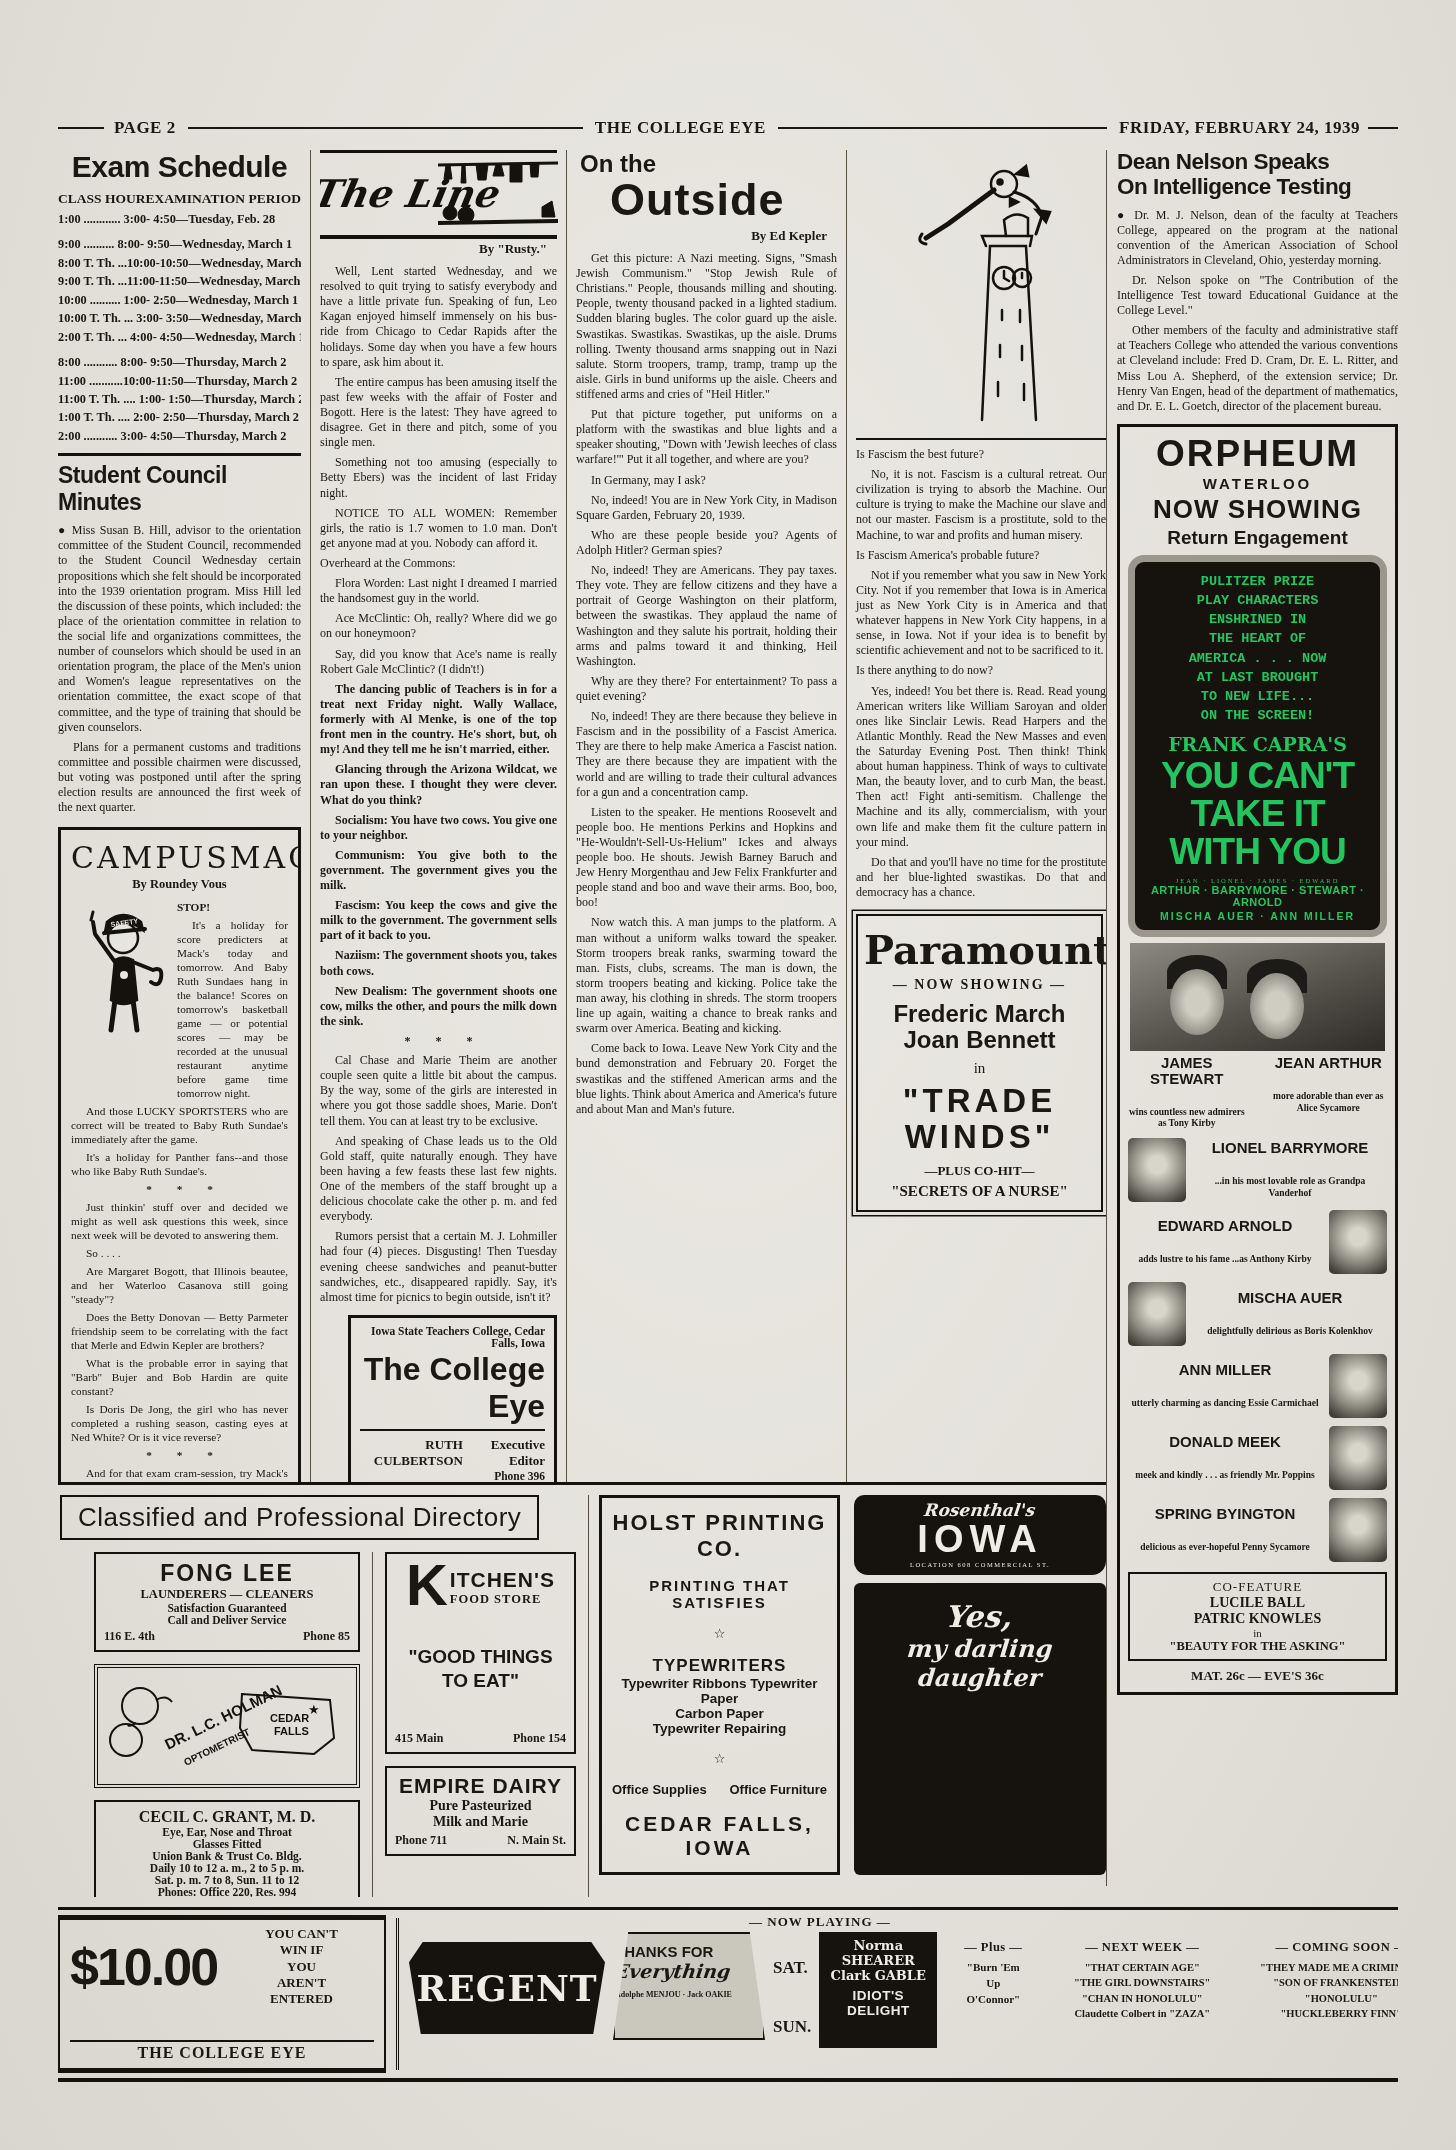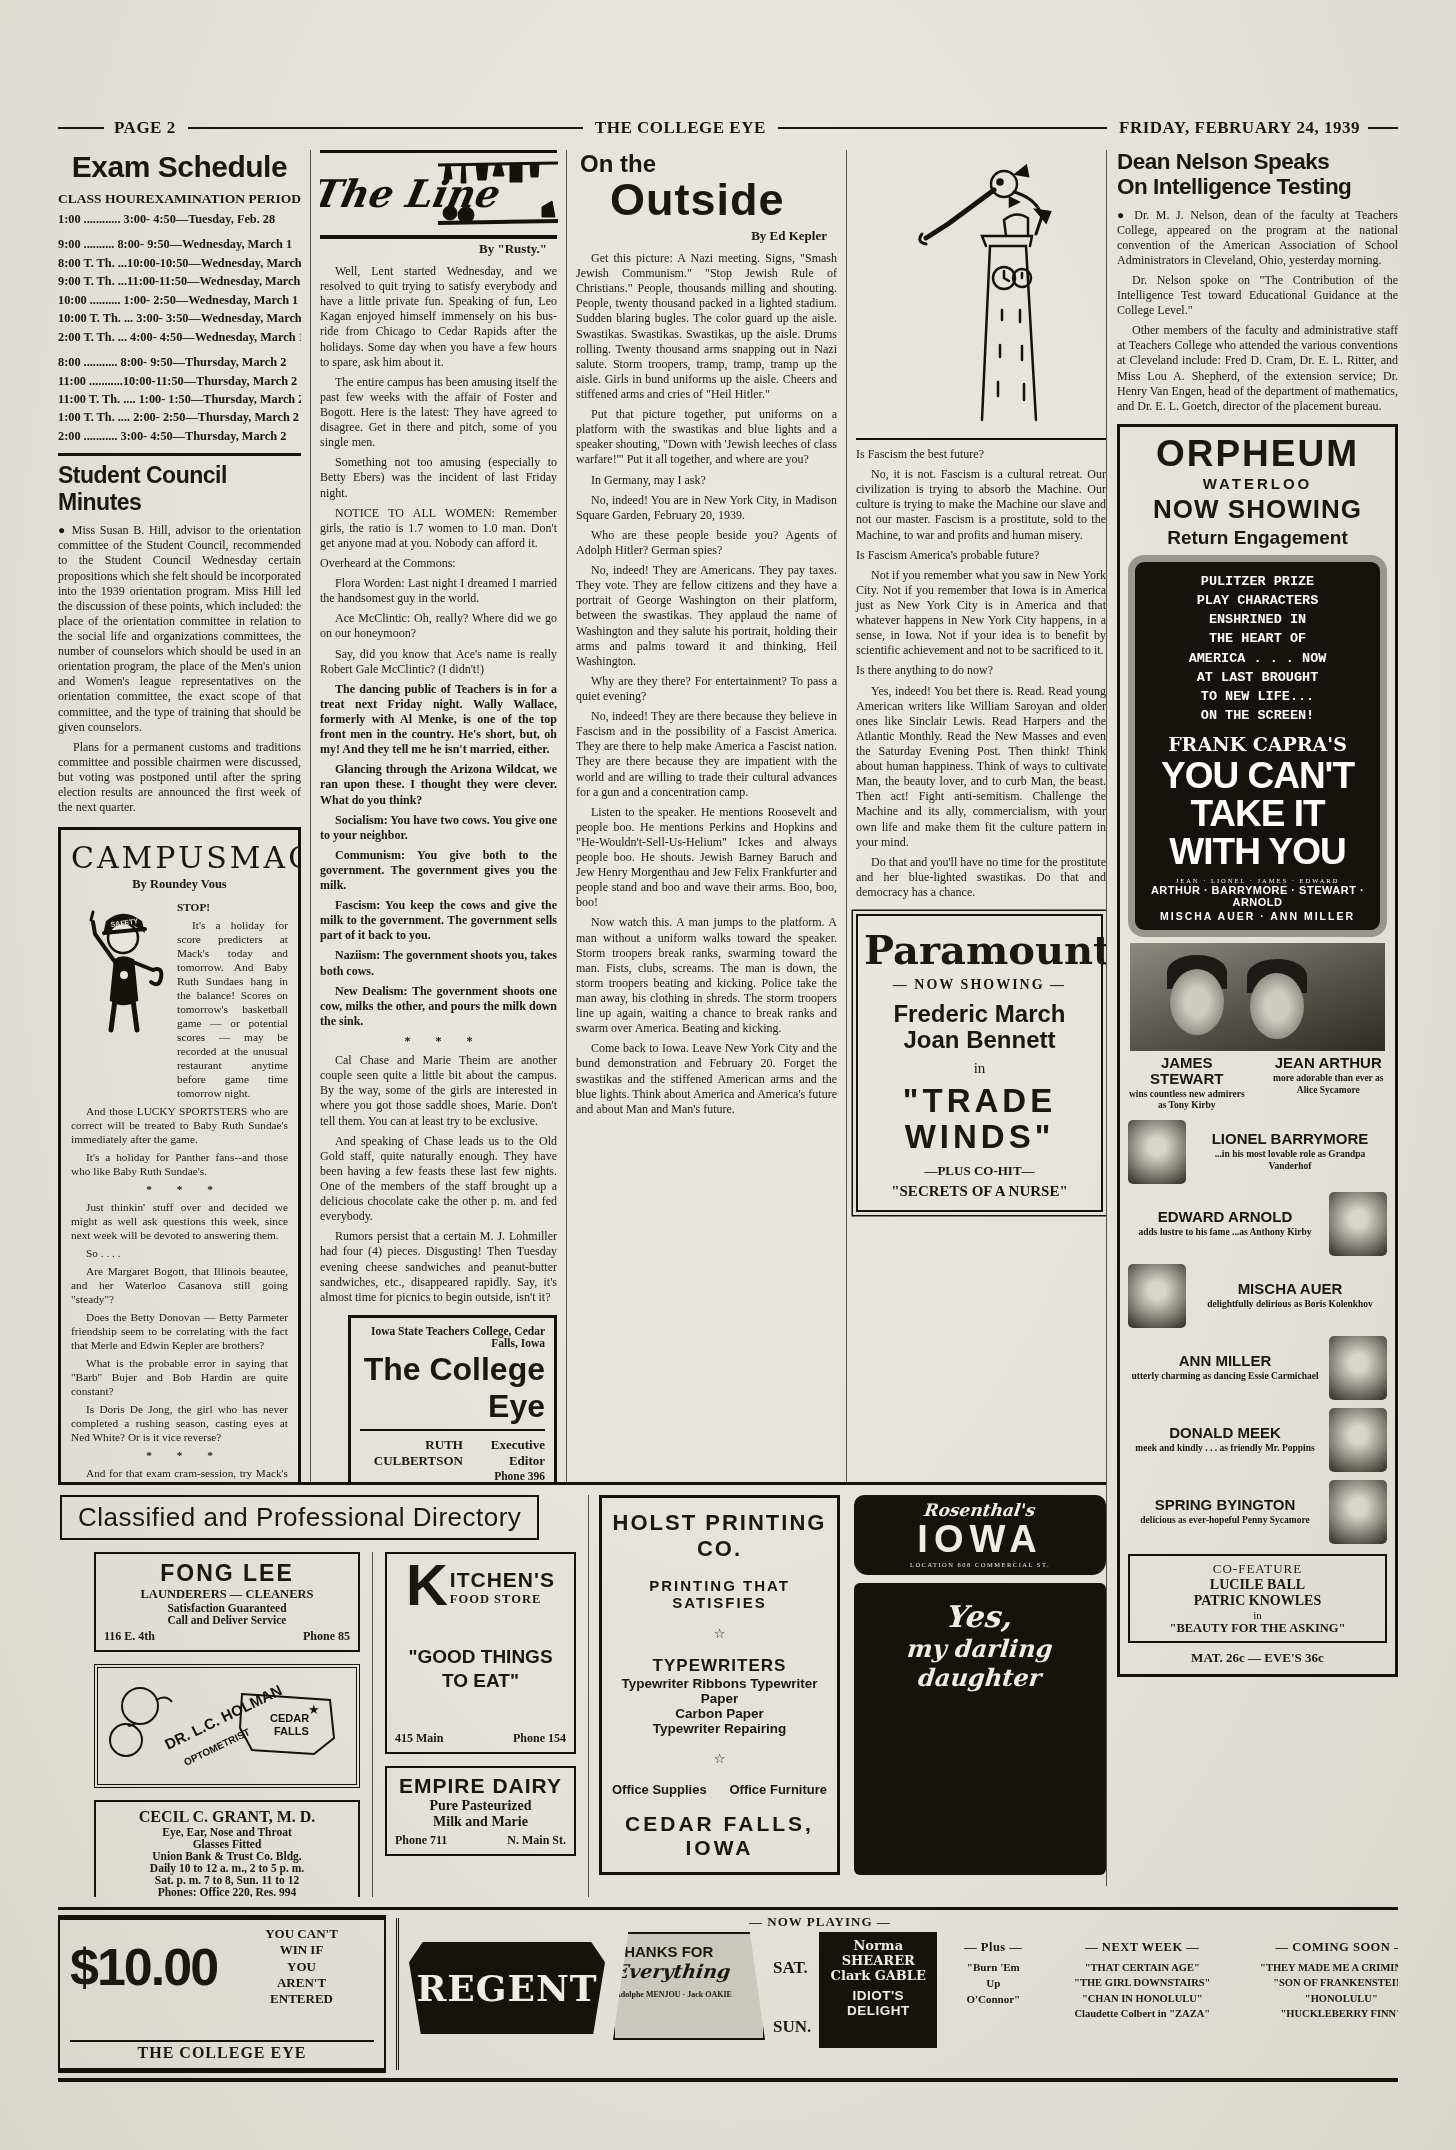--- a/index.html
+++ b/index.html
@@ -62,38 +62,38 @@
   .out-title{font-size:45px;font-weight:bold;margin:-4px 0 0 34px;letter-spacing:1px;}
   .qa{border-top:2px solid #15120e;padding-top:7px;margin-top:6px;}
   
   .dean-title{font-size:22.5px;font-weight:bold;line-height:1.1;margin:0 0 8px;letter-spacing:-.5px;}
   
   .orph{border:3px solid #15120e;margin-top:10px;padding:6px 8px 8px;text-align:center;overflow:hidden;}
   .orph-name{font-size:37px;font-weight:bold;letter-spacing:2px;margin:0;}
   .orph-city{font-size:15px;font-weight:bold;letter-spacing:3px;margin:0;}
   .orph-now{font-size:26px;font-weight:bold;letter-spacing:1px;margin:2px 0 0;}
   .orph-eng{font-size:19px;font-weight:bold;margin:2px 0 6px;}
-  .poster{background:#16130f;color:#ffffff;border:7px solid #9b978c;border-radius:16px;padding:10px 6px 8px;}
+  .poster{background:#16130f;color:#22c55e;border:7px solid #9b978c;border-radius:16px;padding:10px 6px 8px;}
   .poster .plines{font-family:"Liberation Mono",monospace;font-weight:bold;font-size:13.5px;line-height:1.42;letter-spacing:0;text-align:center;}
   .poster .capra{font-family:"DejaVu Serif",serif;font-weight:bold;font-size:19px;margin:8px 0 2px;}
   .poster .big{font-size:37px;font-weight:bold;letter-spacing:-1px;line-height:1.02;}
   .poster .castover{font-size:6.5px;letter-spacing:2px;margin-top:7px;}
   .poster .cast1{font-size:11px;font-weight:bold;letter-spacing:.5px;}
   .poster .cast2{font-size:10.5px;font-weight:bold;letter-spacing:2px;margin-top:2px;}
   .couple{height:108px;margin:6px 2px 2px;background:linear-gradient(160deg,#8d8a82 0%,#55524b 55%,#2e2c27 100%);position:relative;overflow:hidden;}
   .couple .face{position:absolute;width:54px;height:66px;border-radius:50%;background:radial-gradient(#cfccc2 30%,#8d8a80 75%,#55524b);}
   .couple .f1{left:40px;top:26px;}
   .couple .f2{left:120px;top:30px;}
   .couple .hair{position:absolute;width:60px;height:34px;border-radius:50% 50% 0 0;background:#1d1b17;}
   .couple .h1{left:37px;top:12px;}
   .couple .h2{left:117px;top:16px;}
   .pair{display:flex;gap:24px;margin-top:4px;}
   .pair>div{flex:1;}
   .cast-name{font-family:"Liberation Sans",sans-serif;font-weight:bold;font-size:15px;line-height:1.05;}
-  .cast-sub{font-weight:bold;font-size:9.5px;line-height:1.2;margin-top:2px;}
+  .cast-sub{font-weight:bold;font-size:9.5px;line-height:1.2;margin-top:20px;}
   .cast-row{display:flex;gap:7px;align-items:center;margin-top:8px;text-align:center;}
   .cast-row .cast-tx{flex:1;}
   .headshot{width:58px;height:64px;flex:none;border-radius:5px;
      background:radial-gradient(circle at 50% 42%, #d8d5cb 18%, #8d8a80 55%, #403d36 90%);}
   .cofeat{border:2.5px solid #15120e;margin-top:10px;padding:5px 4px;}
   .cofeat .lbl{font-size:13px;font-weight:normal;letter-spacing:1px;}
   .cofeat .nm{font-size:14px;font-weight:bold;}
   .cofeat .in{font-size:11px;}
   .cofeat .t{font-size:12.5px;font-weight:bold;}
   .prices{font-weight:bold;font-size:13px;margin-top:7px;}

